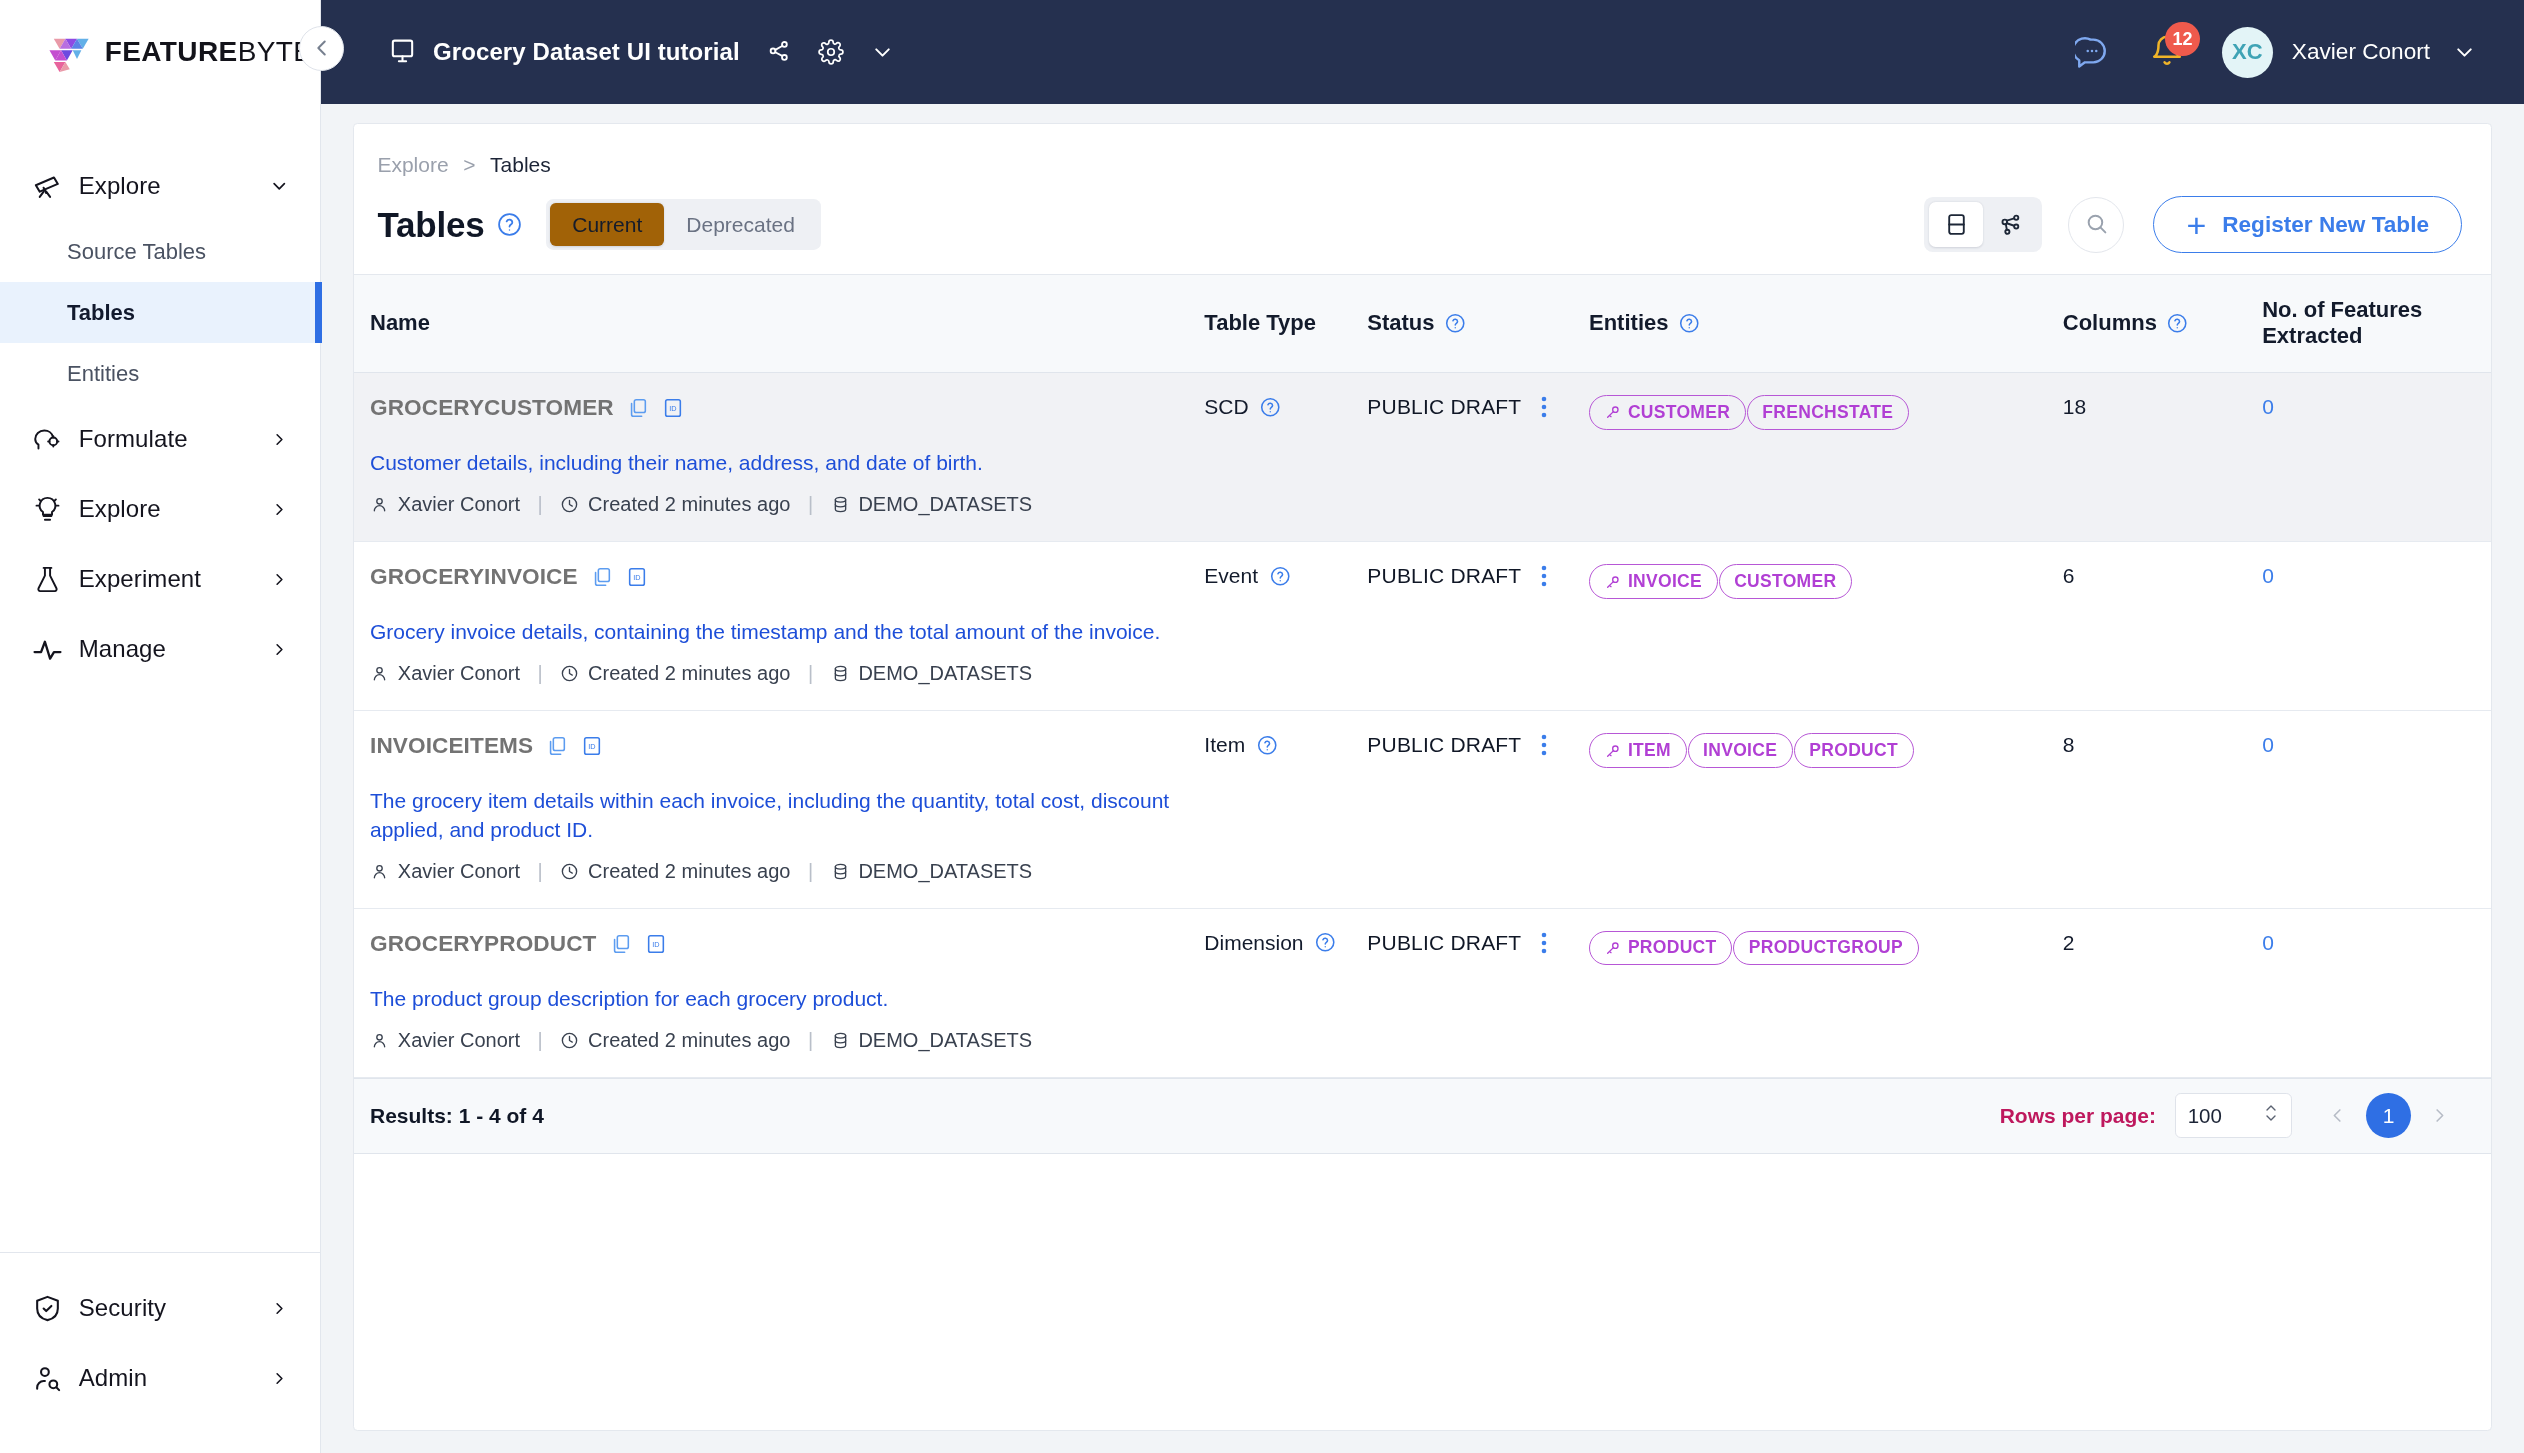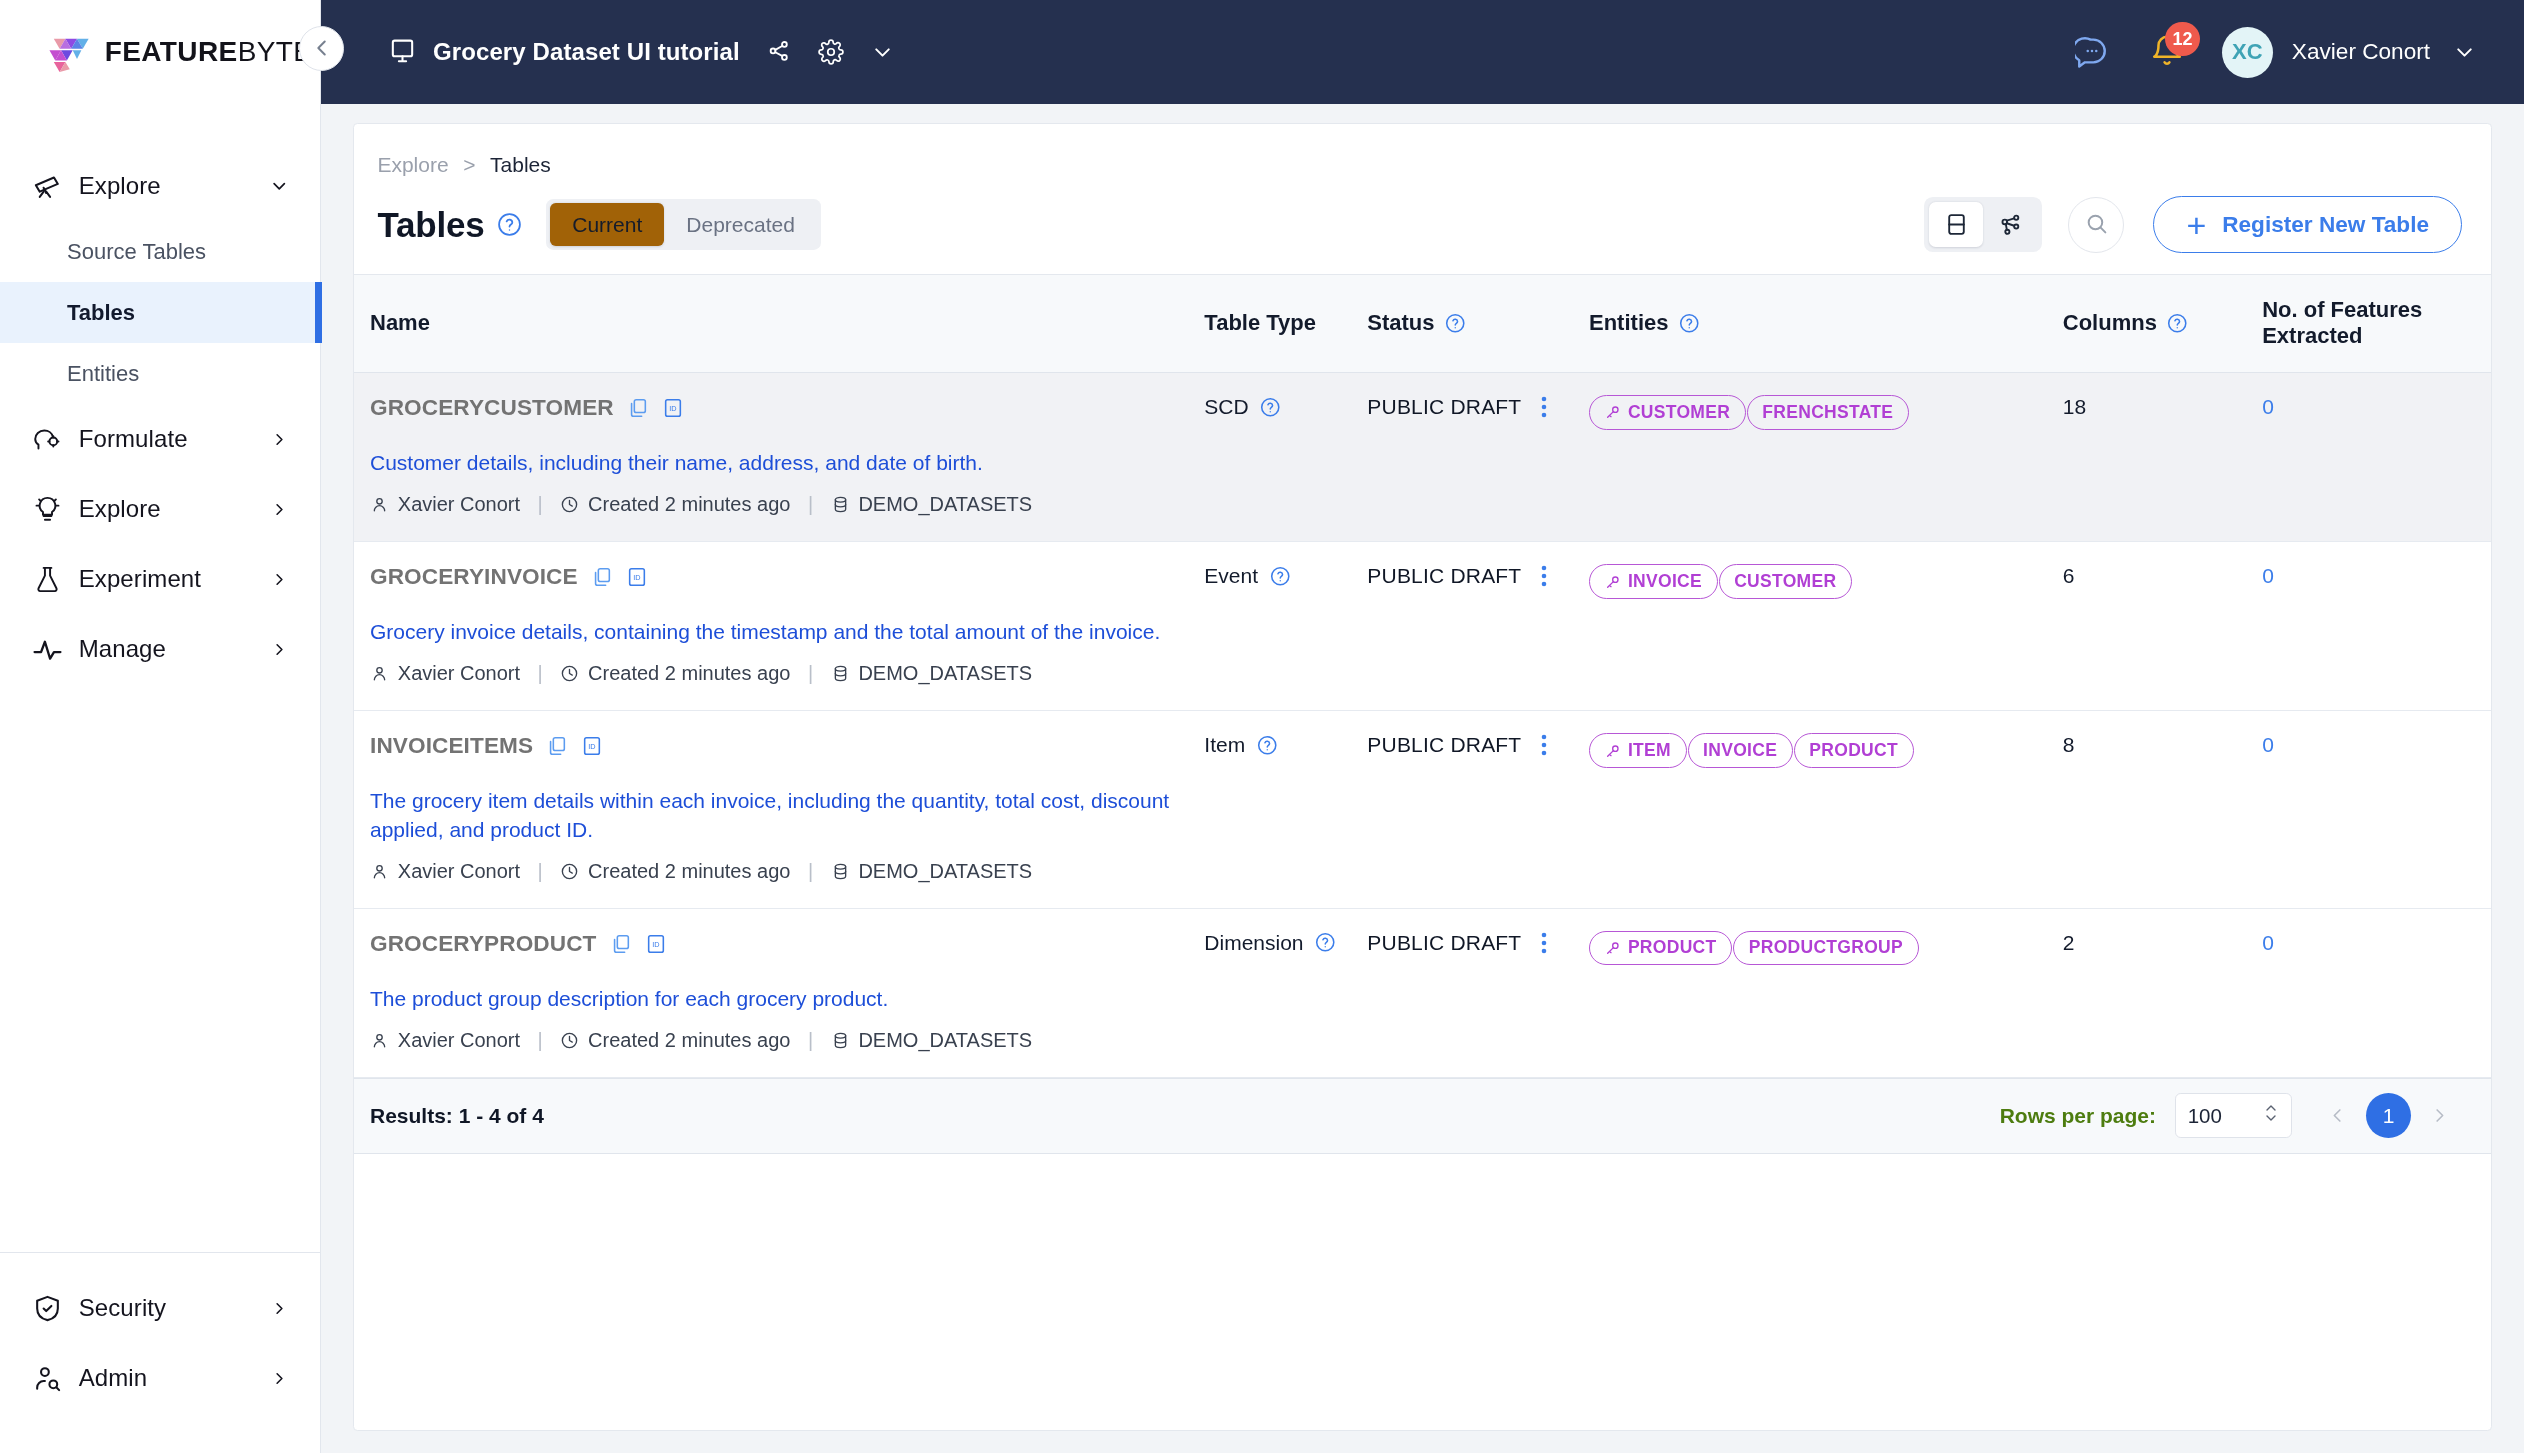--- a/index.html
+++ b/index.html
@@ -161,21 +161,21 @@
   .chip svg { margin-right: 7.3px; }
   .feat-link { color: #3b7dea; font-size: 21px; cursor: pointer; }
 
   
   .tfoot {
     background: #f7f9fb; border-top: 0.7px solid #e0e5ec; border-bottom: 0.7px solid #e0e5ec;
     height: 76px; display: flex; align-items: center; padding: 0 29px 0 16px;
   }
   .results-txt { font-size: 21px; font-weight: 700; color: #101726; }
   .foot-right { margin-left: auto; display: flex; align-items: center; }
-  .rpp-label { font-size: 21px; font-weight: 700; color: #4d7c0f; margin-right: 19px; }
+  .rpp-label { font-size: 21px; font-weight: 700; color: #be185d; margin-right: 19px; }
   .rpp-select {
     width: 117px; height: 45px; border: 1.5px solid #dfe3ea; border-radius: 5.8px; background: #fff;
     display: flex; align-items: center; justify-content: space-between; padding: 0 11.7px;
     font-size: 20.5px; color: #1c2436; cursor: pointer;
   }
   .pager { display: flex; align-items: center; margin-left: 23.4px; }
   .pg-btn { width: 45px; height: 45px; border-radius: 50%; display: flex; align-items: center;
             justify-content: center; cursor: pointer; color: #b6bcc6; }
   .pg-num { width: 45px; height: 45px; border-radius: 50%; background: #2f6fe4; color: #fff;
             display: flex; align-items: center; justify-content: center; font-size: 21px;

